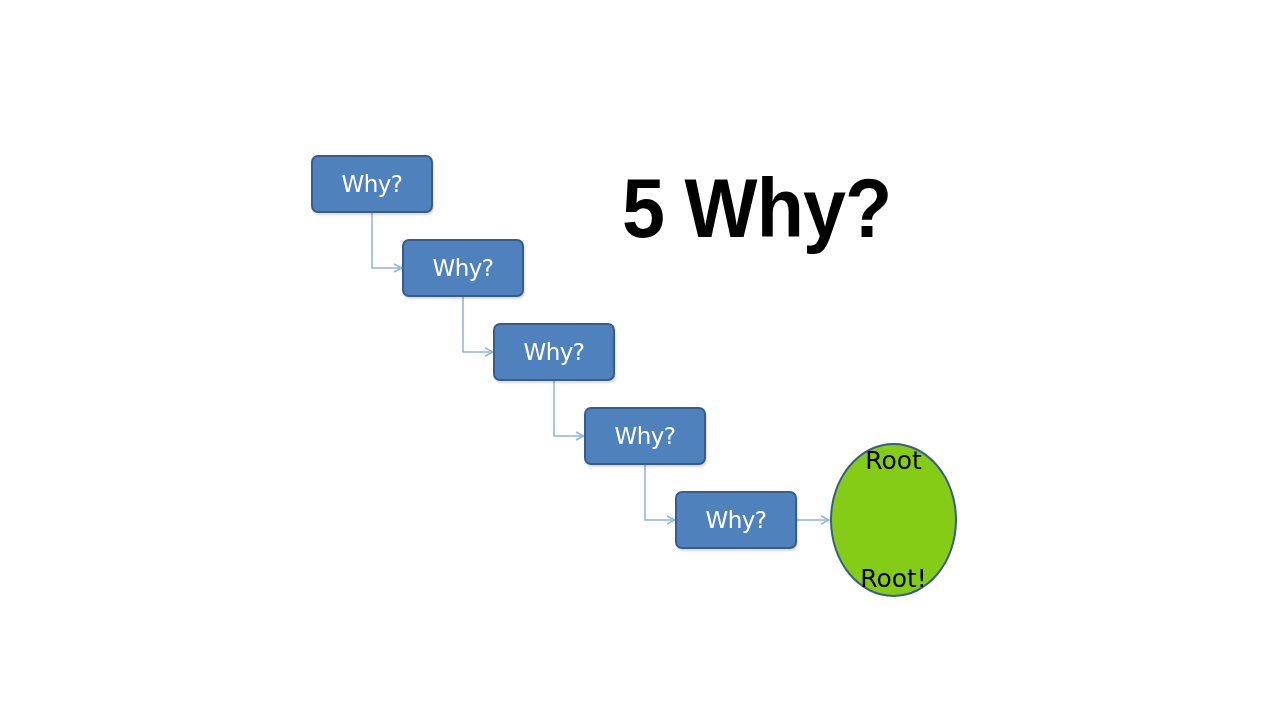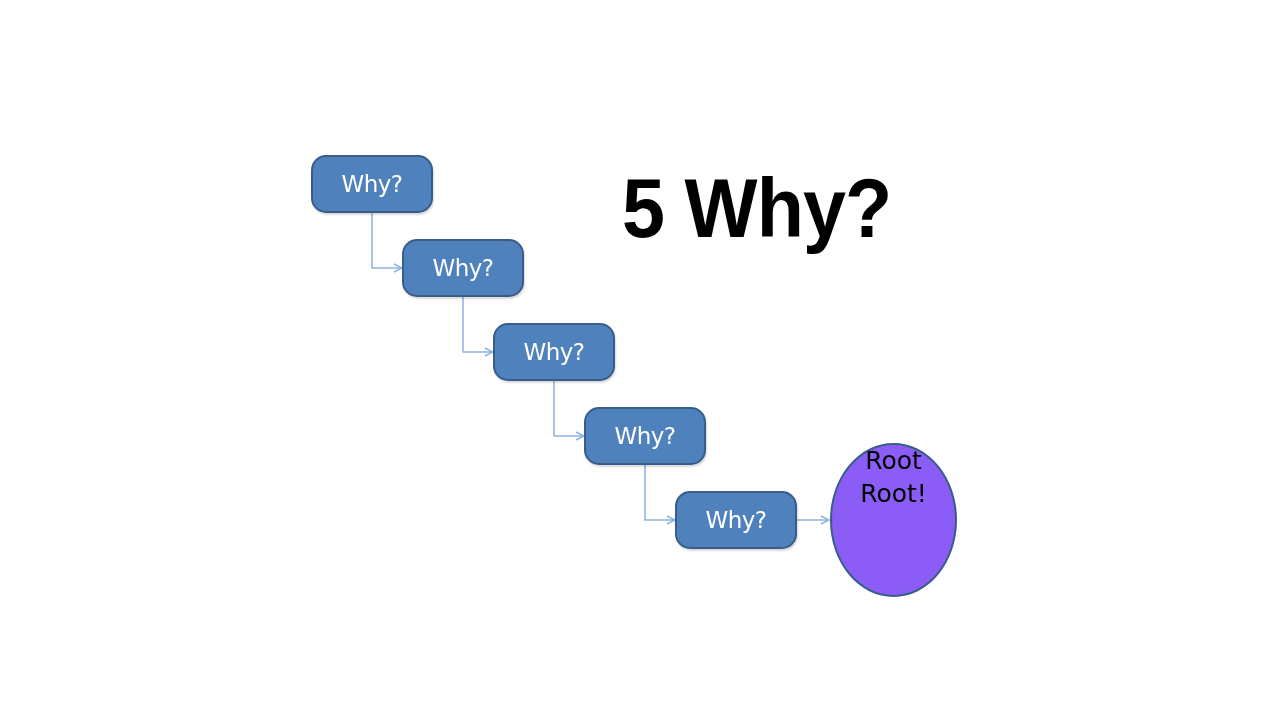--- a/index.html
+++ b/index.html
@@ -1,32 +1,32 @@
 <!DOCTYPE html>
 <html><head>
 <meta charset="utf-8">
 <style>
   html, body { margin:0; padding:0; }
   body { width:1280px; height:720px; background:#ffffff; position:relative; overflow:hidden; font-family:"DejaVu Sans", sans-serif; }
   .box {
     position:absolute; width:122px; height:58px; box-sizing:border-box;
-    background:#4f81bd; border:2px solid #385d8a; border-radius:15px;
+    background:#4f81bd; border:2px solid #385d8a; border-radius:7px;
     color:#ffffff; font-size:23px; display:flex; align-items:center; justify-content:center;
     font-family:"DejaVu Sans", sans-serif; letter-spacing:-0.5px;
     box-shadow:1px 2px 2px rgba(0,0,0,0.15);
   }
   .title {
     position:absolute; left:622px; top:160px; font-family:"Liberation Sans", sans-serif;
     font-weight:bold; font-size:84px; color:#000; letter-spacing:-1px; white-space:nowrap;
     transform:scaleX(0.92); transform-origin:left top;
   }
   .root {
     position:absolute; left:830px; top:443px; width:127px; height:154px; box-sizing:border-box;
-    background:#8b5cf6; border:2px solid #385d8a; border-radius:50%;
-    display:flex; flex-direction:column; align-items:center; justify-content:flex-start;
+    background:#84cc16; border:2px solid #385d8a; border-radius:50%;
+    display:flex; flex-direction:column; align-items:center; justify-content:space-between;
     font-family:"DejaVu Sans", sans-serif; font-size:25px; color:#000; line-height:1.3;
   }
   svg.conn { position:absolute; left:0; top:0; }
 </style>
 </head>
 <body>
 
 <svg class="conn" width="1280" height="720">
   <defs>
     <marker id="arr" markerWidth="10" markerHeight="10" refX="9" refY="5" orient="auto" markerUnits="userSpaceOnUse">

